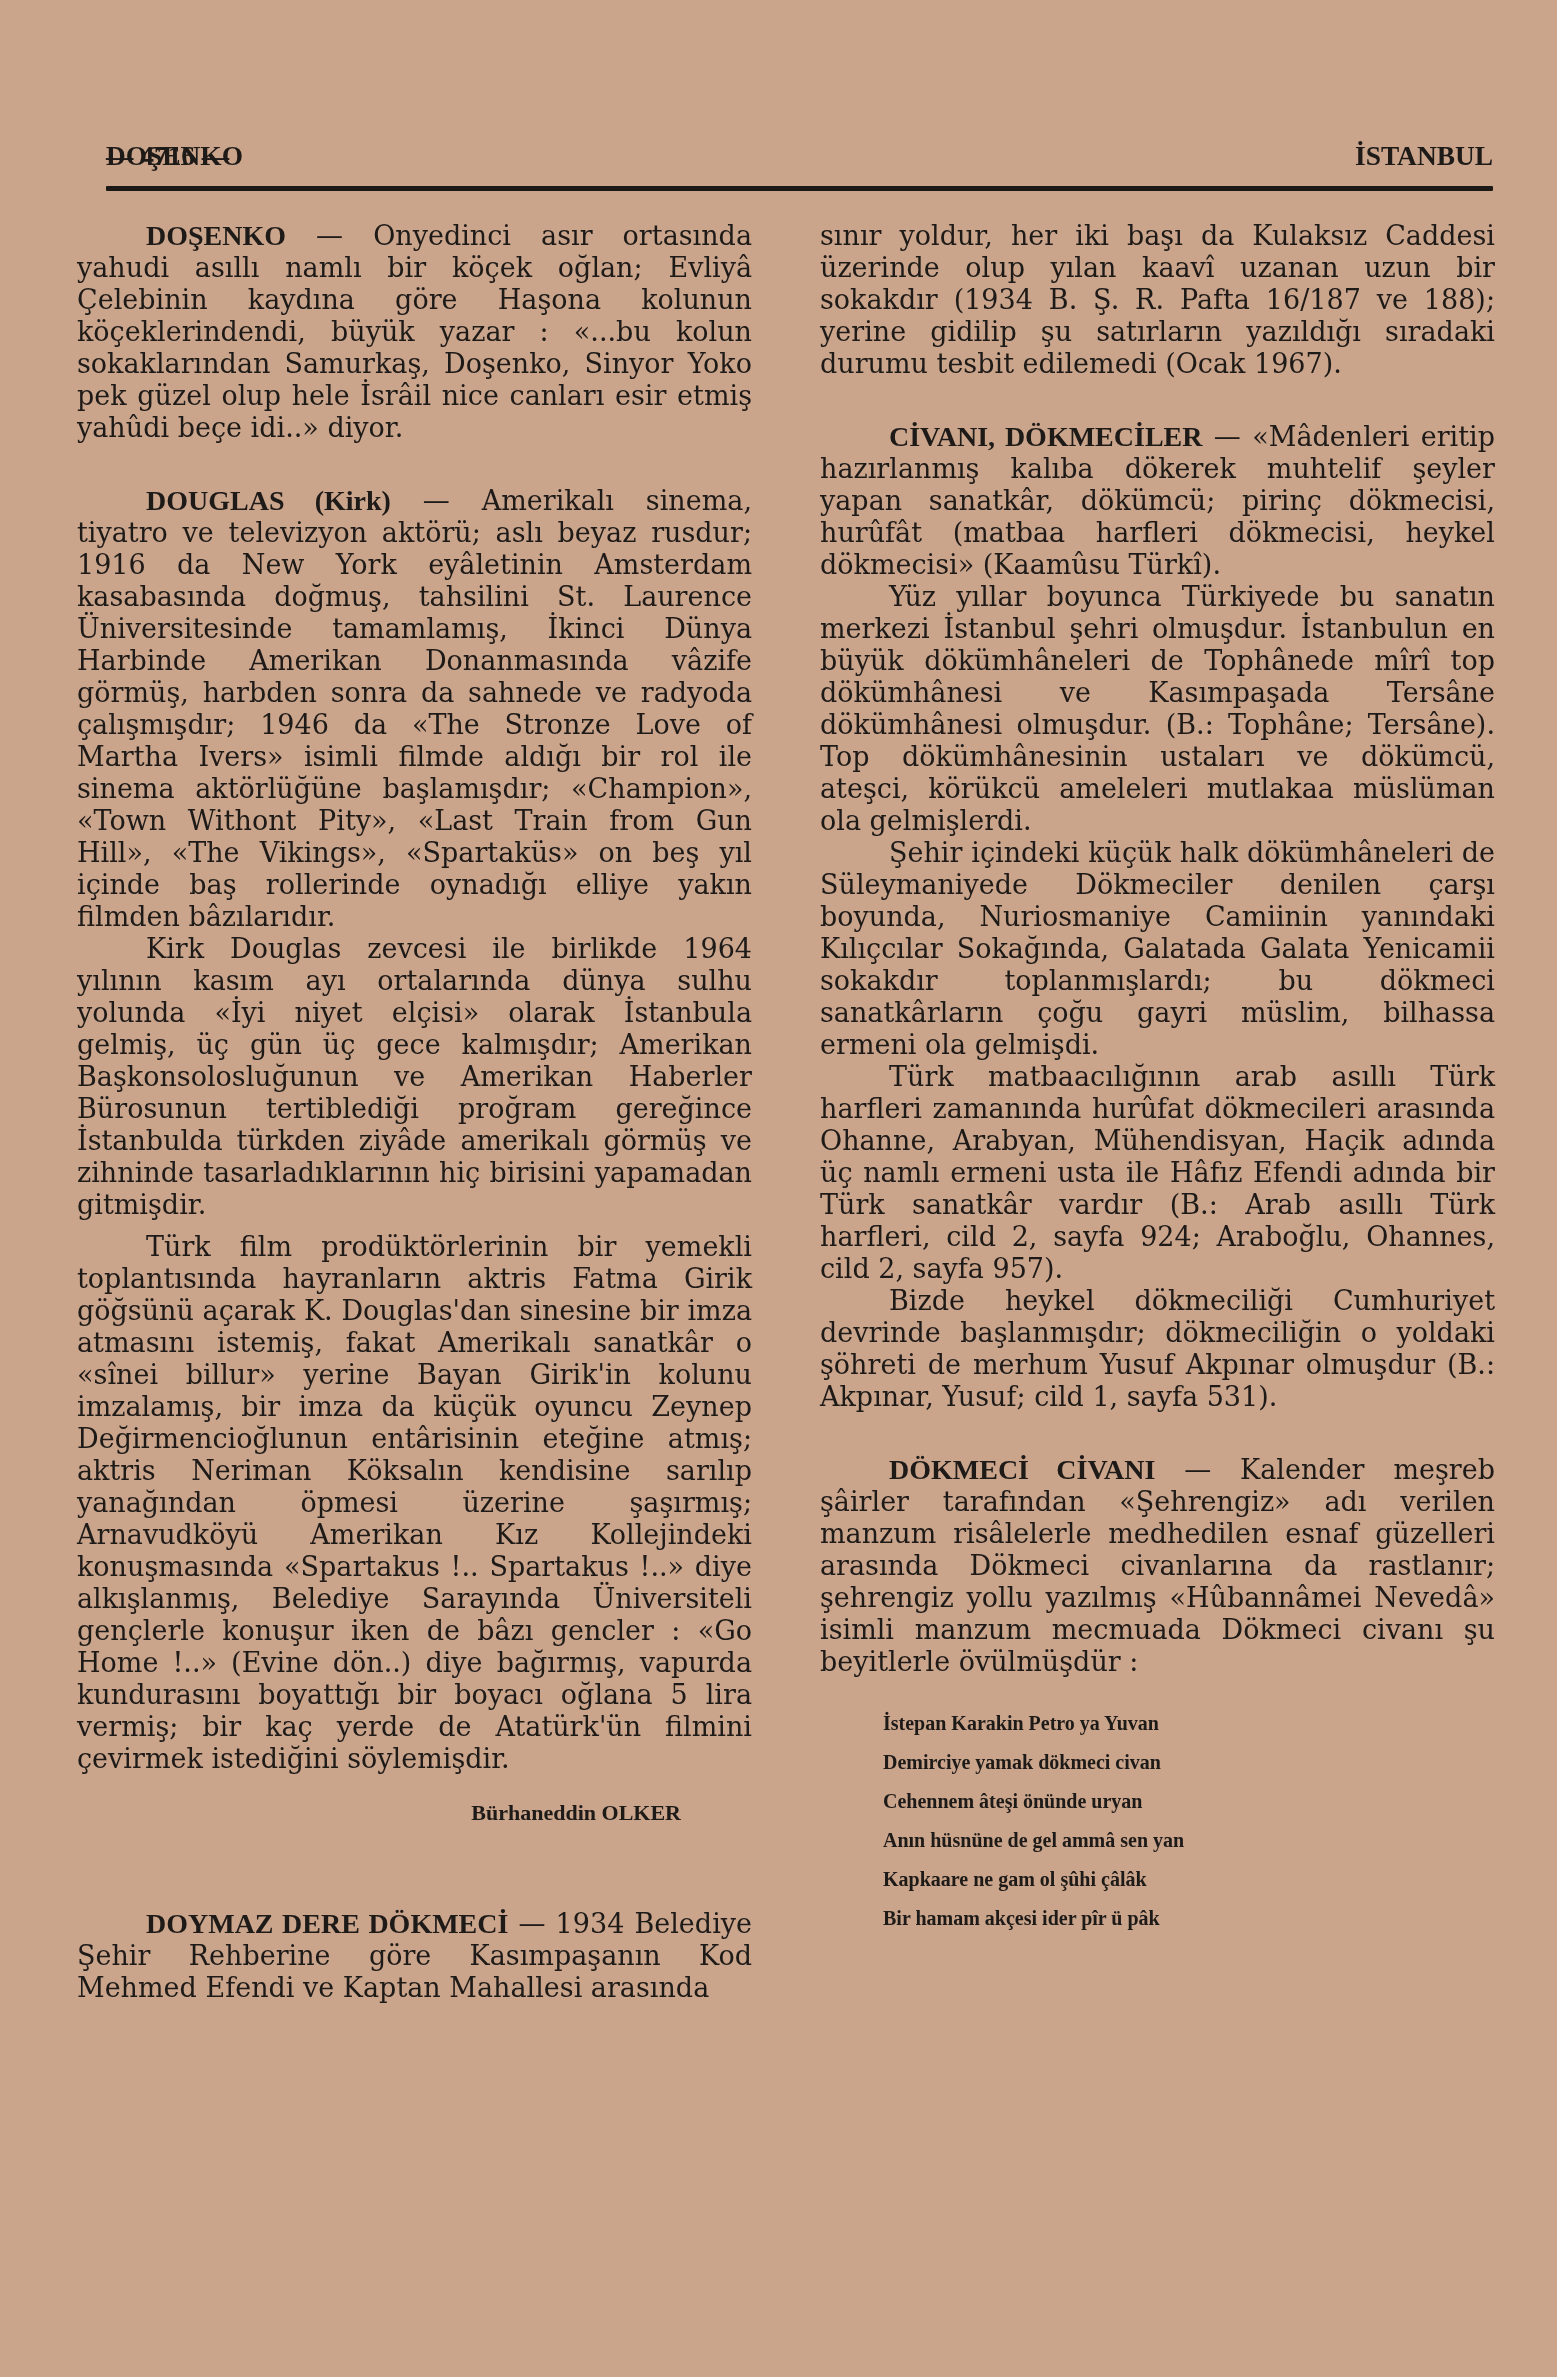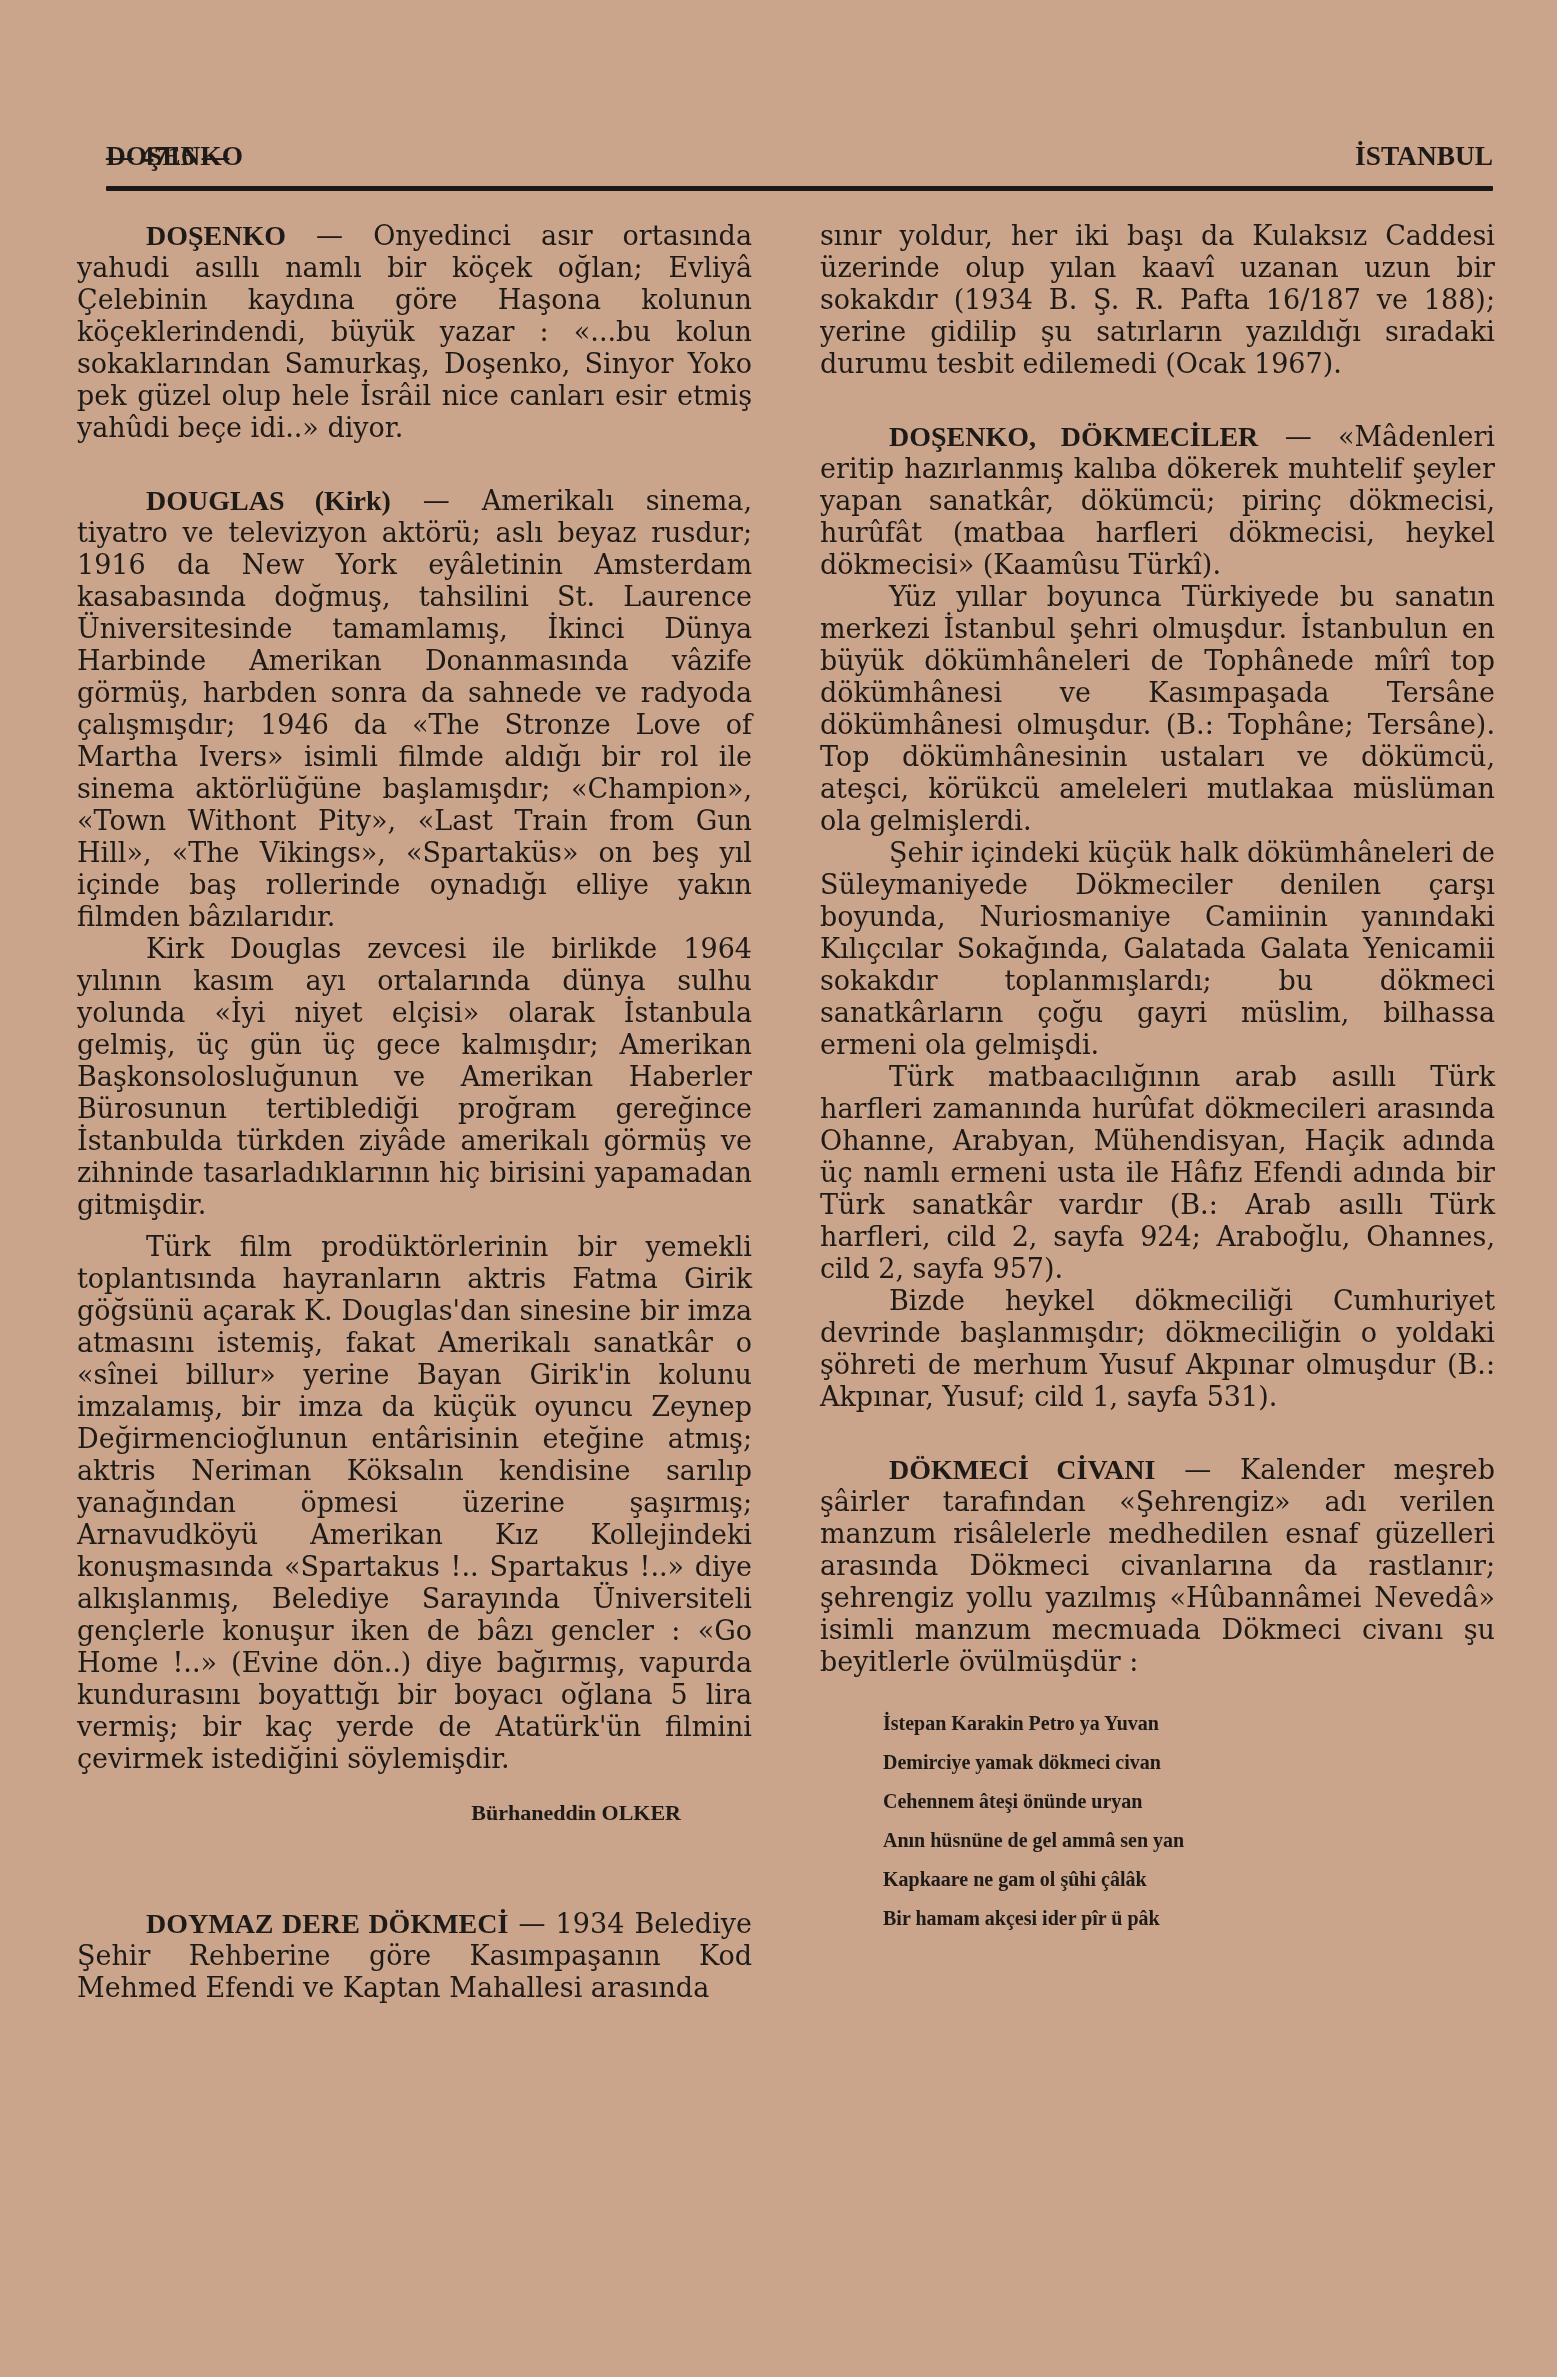--- a/index.html
+++ b/index.html
@@ -79,21 +79,21 @@
       <span class="head-term">DOYMAZ DERE DÖKMECİ</span><span> — 1934 Belediye Şehir Rehberine göre Kasımpaşanın Kod Mehmed Efendi ve Kaptan Mahallesi arasında</span>
     </p>
   </div>
 
   <div class="column col-right">
     <p class="entry">sınır yoldur, her iki başı da Kulaksız Caddesi üzerinde olup yılan kaavî uzanan uzun bir sokakdır (1934 B. Ş. R. Pafta 16/187 ve 188); yerine gidilip şu satırların yazıldığı sıradaki durumu tesbit edilemedi (Ocak 1967).</p>
 
     <div class="gap-md"></div>
 
     <p class="para entry">
-      <span class="head-term">DOŞENKO, DÖKMECİLER</span><span> — «Mâdenleri eritip hazırlanmış kalıba dökerek muhtelif şeyler yapan sanatkâr, dökümcü; pirinç dökmecisi, hurûfât (matbaa harfleri dökmecisi, heykel dökmecisi» (Kaamûsu Türkî).</span>
+      <span class="head-term">CİVANI, DÖKMECİLER</span><span> — «Mâdenleri eritip hazırlanmış kalıba dökerek muhtelif şeyler yapan sanatkâr, dökümcü; pirinç dökmecisi, hurûfât (matbaa harfleri dökmecisi, heykel dökmecisi» (Kaamûsu Türkî).</span>
     </p>
     <p class="para">Yüz yıllar boyunca Türkiyede bu sanatın merkezi İstanbul şehri olmuşdur. İstanbulun en büyük dökümhâneleri de Tophânede mîrî top dökümhânesi ve Kasımpaşada Tersâne dökümhânesi olmuşdur. (B.: Tophâne; Tersâne). Top dökümhânesinin ustaları ve dökümcü, ateşci, körükcü ameleleri mutlakaa müslüman ola gelmişlerdi.</p>
     <p class="para">Şehir içindeki küçük halk dökümhâneleri de Süleymaniyede Dökmeciler denilen çarşı boyunda, Nuriosmaniye Camiinin yanındaki Kılıçcılar Sokağında, Galatada Galata Yenicamii sokakdır toplanmışlardı; bu dökmeci sanatkârların çoğu gayri müslim, bilhassa ermeni ola gelmişdi.</p>
     <p class="para">Türk matbaacılığının arab asıllı Türk harfleri zamanında hurûfat dökmecileri arasında Ohanne, Arabyan, Mühendisyan, Haçik adında üç namlı ermeni usta ile Hâfız Efendi adında bir Türk sanatkâr vardır (B.: Arab asıllı Türk harfleri, cild 2, sayfa 924; Araboğlu, Ohannes, cild 2, sayfa 957).</p>
     <p class="para">Bizde heykel dökmeciliği Cumhuriyet devrinde başlanmışdır; dökmeciliğin o yoldaki şöhreti de merhum Yusuf Akpınar olmuşdur (B.: Akpınar, Yusuf; cild 1, sayfa 531).</p>
 
     <div class="gap-md"></div>
 
     <p class="para entry">
       <span class="head-term">DÖKMECİ CİVANI</span><span> — Kalender meşreb şâirler tarafından «Şehrengiz» adı verilen manzum risâlelerle medhedilen esnaf güzelleri arasında Dökmeci civanlarına da rastlanır; şehrengiz yollu yazılmış «Hûbannâmei Nevedâ» isimli manzum mecmuada Dökmeci civanı şu beyitlerle övülmüşdür :</span>

